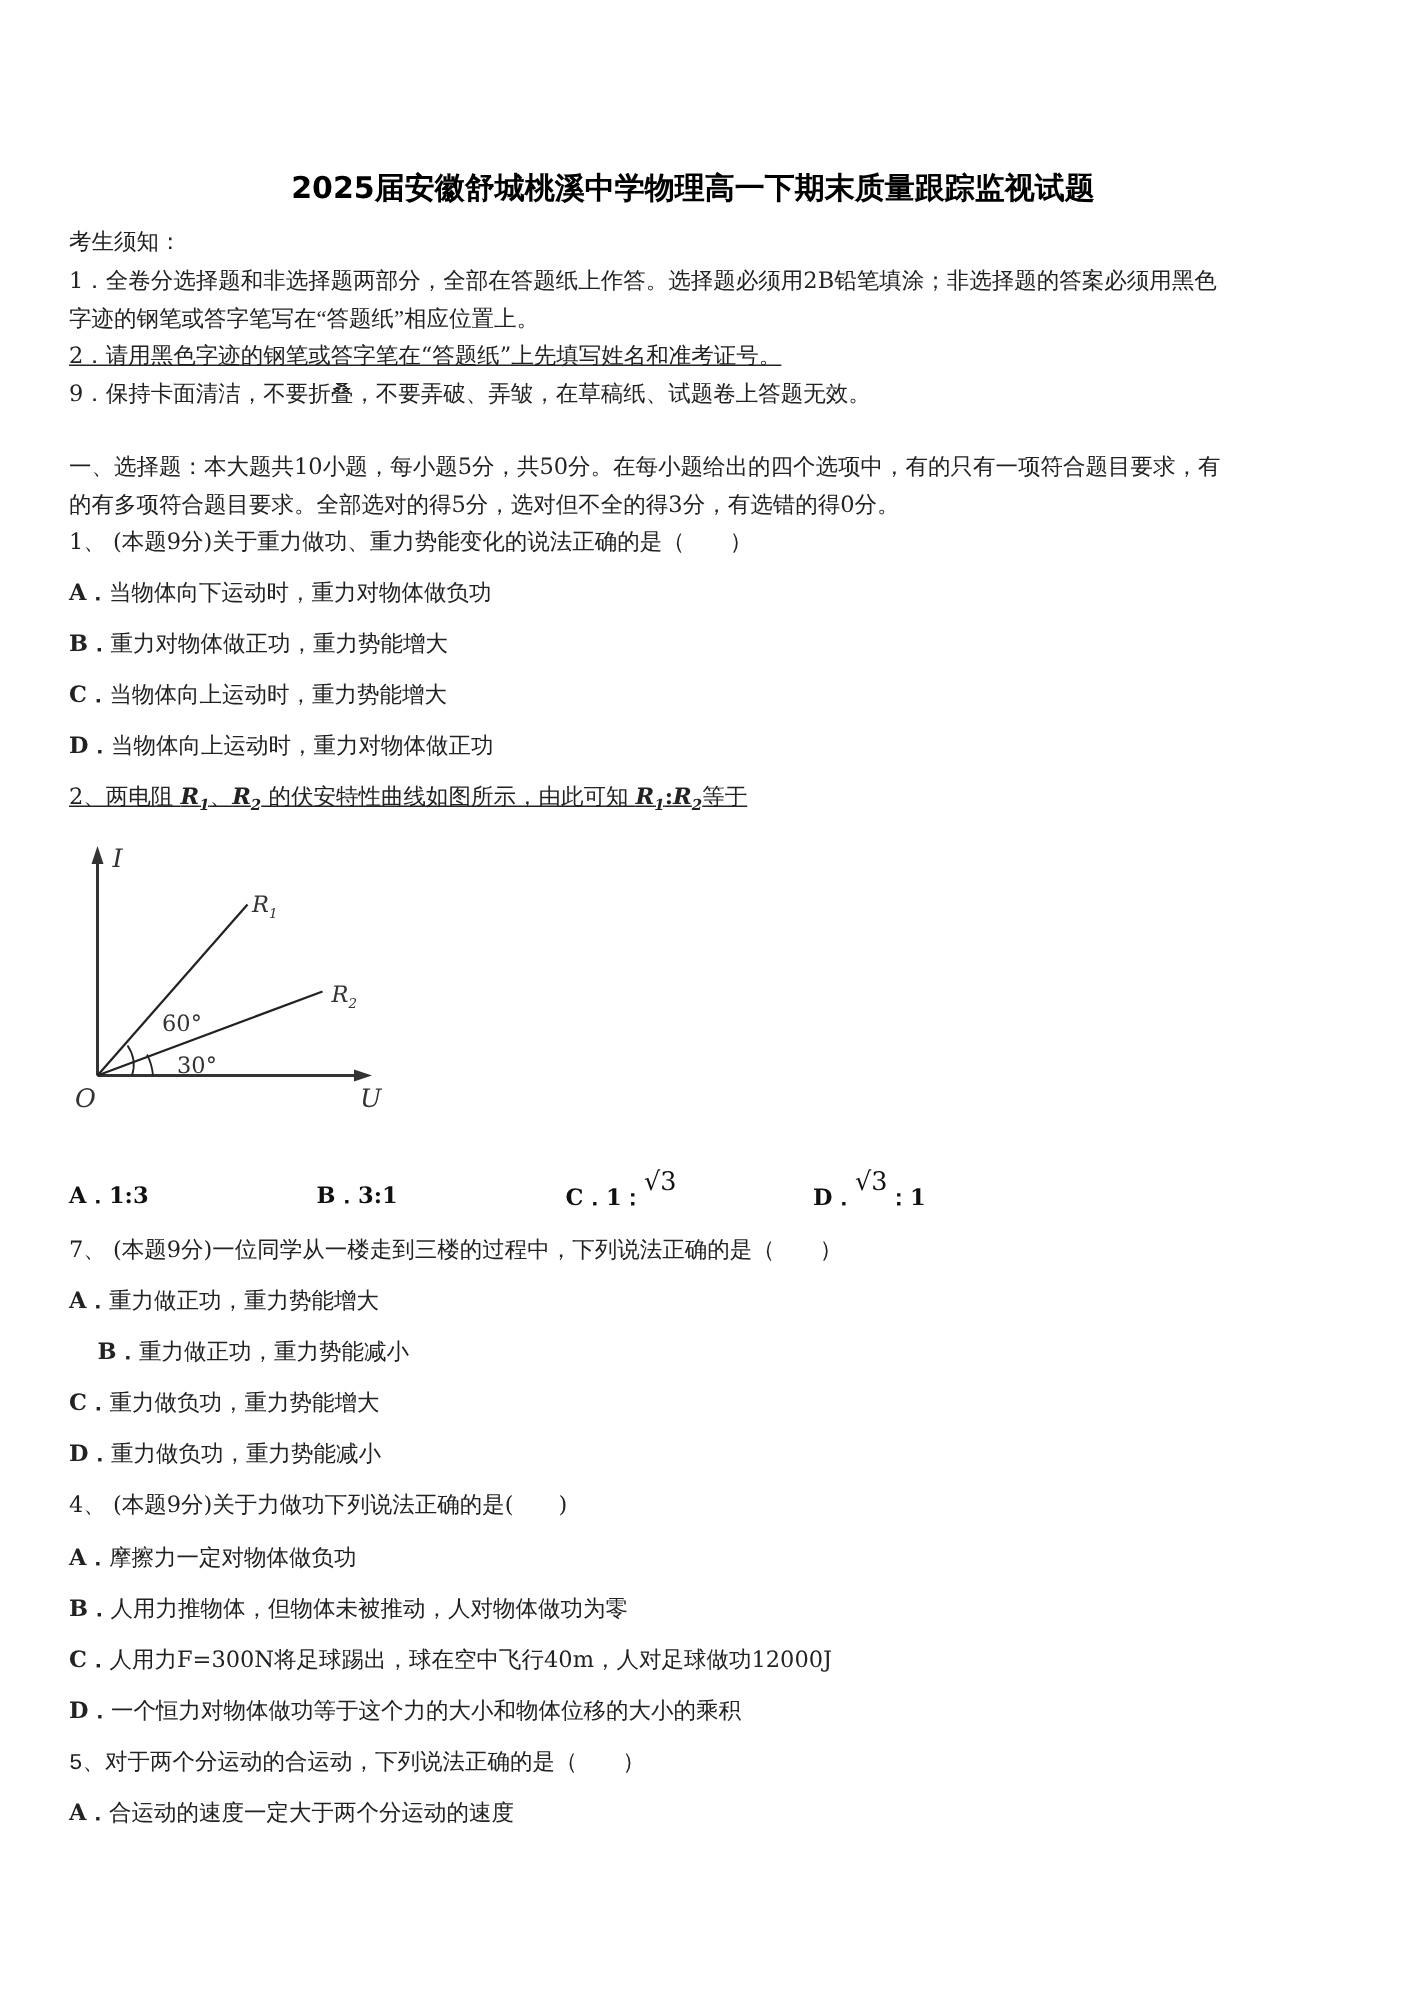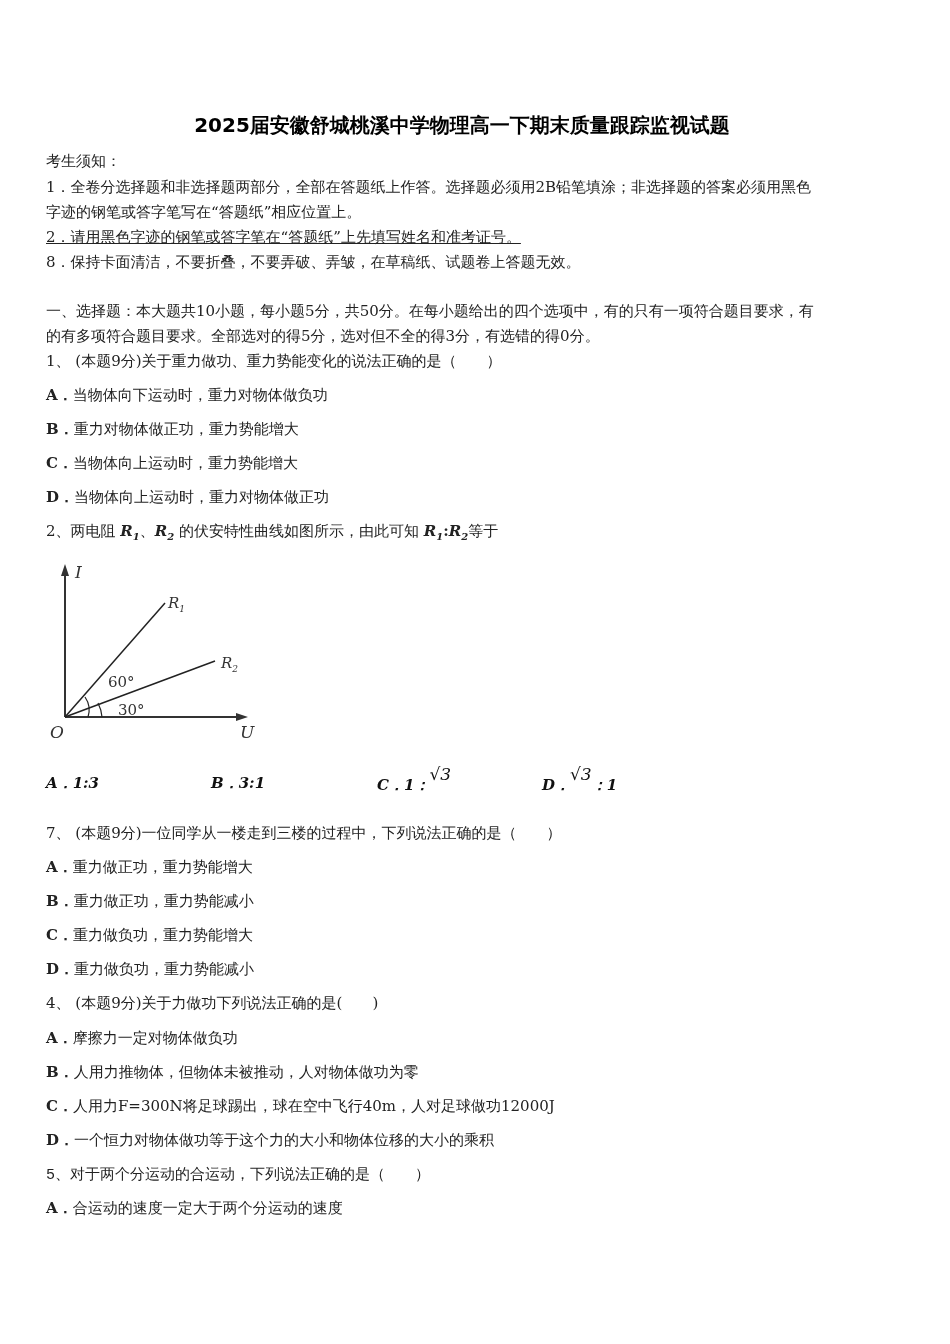--- a/index.html
+++ b/index.html
@@ -7,47 +7,47 @@
          font-family: "DejaVu Serif", "Liberation Serif", serif; color: #111; }
   .title { position: absolute; top: 112px; left: 0; width: 924px; text-align: center;
            font-family: "DejaVu Sans", "Liberation Sans", sans-serif; font-weight: bold; font-size: 20px; color: #000; }
   .line { position: absolute; left: 46px; font-size: 15px; white-space: nowrap; color: #222; }
   .q { font-size: 15px; }
   .opt b { font-weight: bold; }
   .bold { font-weight: bold; }
   .ital { font-style: italic; font-weight: bold; }
   sub { font-size: 10px; }
   .opts-row { position: absolute; top: 772px; left: 46px; width: 640px; height: 28px; font-size: 15px; font-weight: bold; }
-  .opts-row span.o { position: absolute; top: 2px; font-style: italic; }
+  .opts-row span.o { position: absolute; top: 16px; }
   .sqrt { font-weight: normal; font-family: "DejaVu Serif", serif; font-size: 17px; position: relative; top: -10px; }
   .diagram { position: absolute; left: 40px; top: 560px; }
 </style>
 </head>
 <body>
 
 <div>
 
   <div class="title">2025届安徽舒城桃溪中学物理高一下期末质量跟踪监视试题</div>
 
   <div class="line" style="top:152px;">考生须知：</div>
   <div class="line" style="top:178px;">1．全卷分选择题和非选择题两部分，全部在答题纸上作答。选择题必须用2B铅笔填涂；非选择题的答案必须用黑色</div>
-  <div class="line" style="top:203px;">字迹的钢笔或答字笔写在“答题纸”相应位置上。</div>
+  <div class="line" style="top:203px;font-family:Liberation Serif, serif;">字迹的钢笔或答字笔写在“答题纸”相应位置上。</div>
   <div class="line" style="top:228px;text-decoration:underline;">2．请用黑色字迹的钢笔或答字笔在“答题纸”上先填写姓名和准考证号。</div>
-  <div class="line" style="top:253px;">8．保持卡面清洁，不要折叠，不要弄破、弄皱，在草稿纸、试题卷上答题无效。</div>
+  <div class="line" style="top:253px;">9．保持卡面清洁，不要折叠，不要弄破、弄皱，在草稿纸、试题卷上答题无效。</div>
 
   <div class="line" style="top:302px;">一、选择题：本大题共10小题，每小题5分，共50分。在每小题给出的四个选项中，有的只有一项符合题目要求，有</div>
   <div class="line" style="top:327px;">的有多项符合题目要求。全部选对的得5分，选对但不全的得3分，有选错的得0分。</div>
 
   <div class="line q" style="top:352px;">1、 (本题9分)关于重力做功、重力势能变化的说法正确的是（　　）</div>
   <div class="line opt" style="top:386px;"><b>A．</b><span>当物体向下运动时，重力对物体做负功</span></div>
   <div class="line opt" style="top:420px;"><b>B．</b><span>重力对物体做正功，重力势能增大</span></div>
   <div class="line opt" style="top:454px;"><b>C．</b><span>当物体向上运动时，重力势能增大</span></div>
   <div class="line opt" style="top:488px;"><b>D．</b><span>当物体向上运动时，重力对物体做正功</span></div>
 
-  <div class="line q" style="top:522px;">
+  <div class="line q" style="top:522px;text-decoration:underline;">
     <span>2、两电阻 </span><span class="ital">R</span><sub class="ital">1</sub><span>、</span><span class="ital">R</span><sub class="ital">2</sub><span> 的伏安特性曲线如图所示，由此可知 </span><span class="ital">R</span><sub class="ital">1</sub><span class="bold">:</span><span class="ital">R</span><sub class="ital">2</sub><span>等于</span>
   </div>
 
   <svg class="diagram" width="230" height="185" viewBox="0 0 230 185">
 
     <line x1="25" y1="157" x2="25" y2="12" stroke="#333" stroke-width="2"></line>
     <polygon points="25,4 21,16 29,16" fill="#333"></polygon>
     <line x1="25" y1="157" x2="200" y2="157" stroke="#333" stroke-width="2"></line>
     <polygon points="208,157 196,153 196,161" fill="#333"></polygon>
 
@@ -68,21 +68,21 @@
 
   <div class="opts-row">
     <span class="o" style="left:0;"><span>A．</span><span>1:3</span></span>
     <span class="o" style="left:165px;"><span>B．</span><span>3:1</span></span>
     <span class="o" style="left:331px;"><span>C．</span><span>1：</span><span class="sqrt">√3</span></span>
     <span class="o" style="left:496px;"><span>D．</span><span class="sqrt">√3</span><span>：1</span></span>
   </div>
 
   <div class="line q" style="top:824px;">7、 (本题9分)一位同学从一楼走到三楼的过程中，下列说法正确的是（　　）</div>
   <div class="line opt" style="top:858px;"><b>A．</b><span>重力做正功，重力势能增大</span></div>
-  <div class="line opt" style="top:892px;"><b>B．</b><span>重力做正功，重力势能减小</span></div>
+  <div class="line opt" style="top:892px;margin-left:19px;"><b>B．</b><span>重力做正功，重力势能减小</span></div>
   <div class="line opt" style="top:926px;"><b>C．</b><span>重力做负功，重力势能增大</span></div>
   <div class="line opt" style="top:960px;"><b>D．</b><span>重力做负功，重力势能减小</span></div>
 
   <div class="line q" style="top:994px;">4、 (本题9分)关于力做功下列说法正确的是(　　)</div>
   <div class="line opt" style="top:1029px;"><b>A．</b><span>摩擦力一定对物体做负功</span></div>
   <div class="line opt" style="top:1063px;text-align:center;"><b>B．</b><span>人用力推物体，但物体未被推动，人对物体做功为零</span></div>
   <div class="line opt" style="top:1097px;"><b>C．</b><span>人用力F=300N将足球踢出，球在空中飞行40m，人对足球做功12000J</span></div>
   <div class="line opt" style="top:1131px;"><b>D．</b><span>一个恒力对物体做功等于这个力的大小和物体位移的大小的乘积</span></div>
 
   <div class="line q" style="top:1165px;font-family:Liberation Mono, monospace;">5、对于两个分运动的合运动，下列说法正确的是（　　）</div>

